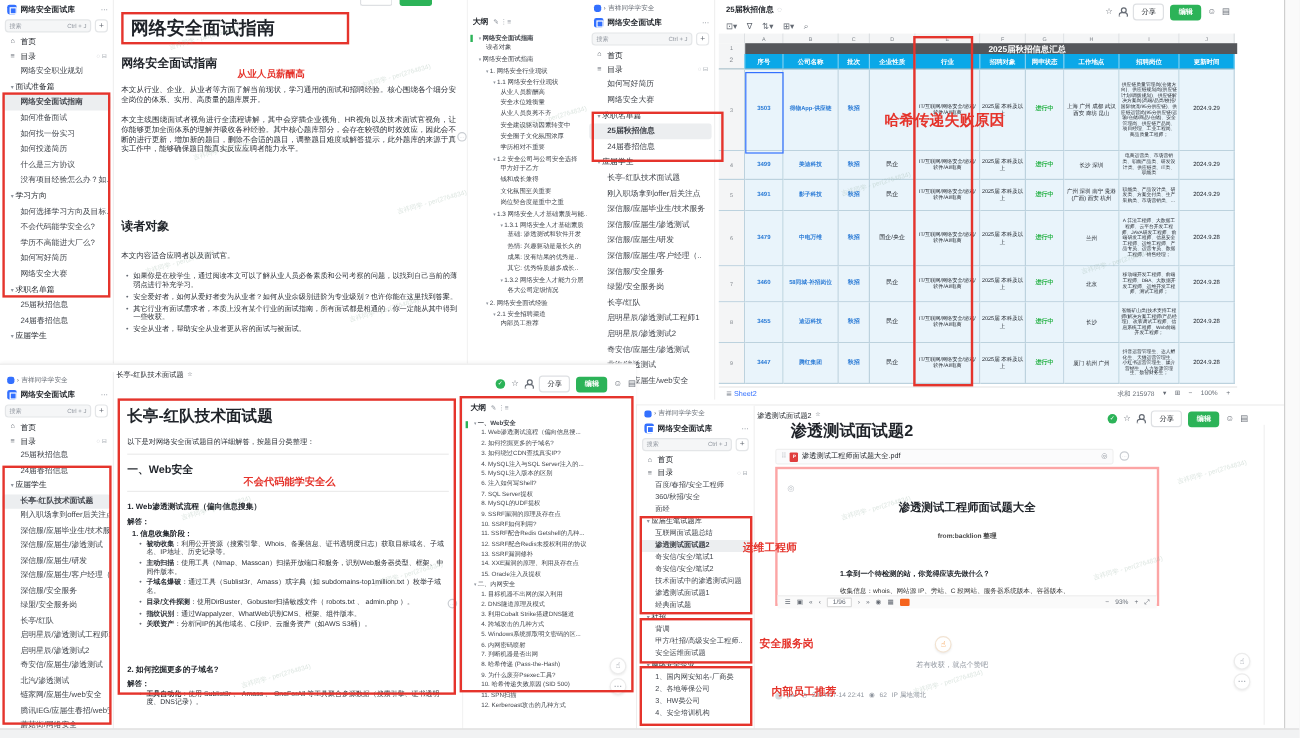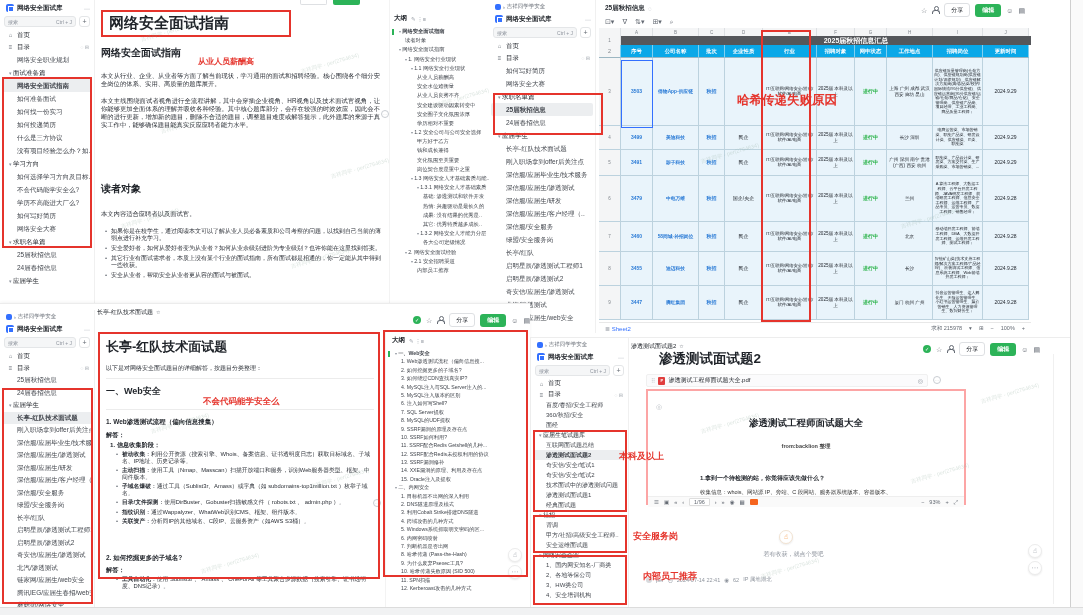--- a/index.html
+++ b/index.html
@@ -662,21 +662,21 @@
       <span>◉</span>
       <span>62</span>
       <span>IP 属地湖北</span>
     </div>
     <div style="position:absolute;left:522px;top:16px;width:1px;height:250px;background:#f0f0f0"></div>
     <div class="circbtn" style="left:497px;top:206px">☝</div>
     <div class="circbtn" style="left:497px;top:223px">⋯</div>
     <div class="redbox" style="left:2px;top:92px;width:94px;height:82px"></div>
     <div class="redbox" style="left:2px;top:177px;width:94px;height:38px"></div>
     <div class="redbox" style="left:2px;top:217px;width:94px;height:50px"></div>
-    <div class="redtxt" style="left:88px;top:112px;font-size:9px">本科及以上</div>
+    <div class="redtxt" style="left:88px;top:112px;font-size:9px">运维工程师</div>
     <div class="redtxt" style="left:102px;top:192px;font-size:9px">安全服务岗</div>
     <div class="redtxt" style="left:112px;top:232px;font-size:9px">内部员工推荐</div>
   </div>
 
   <div>
 
   <span class="wm" style="left:140px;top:28px">吉祥同学 - per(2764834)</span>
       <span class="wm" style="left:300px;top:60px">吉祥同学 - per(2764834)</span>
       <span class="wm" style="left:160px;top:120px">吉祥同学 - per(2764834)</span>
       <span class="wm" style="left:330px;top:165px">吉祥同学 - per(2764834)</span>

